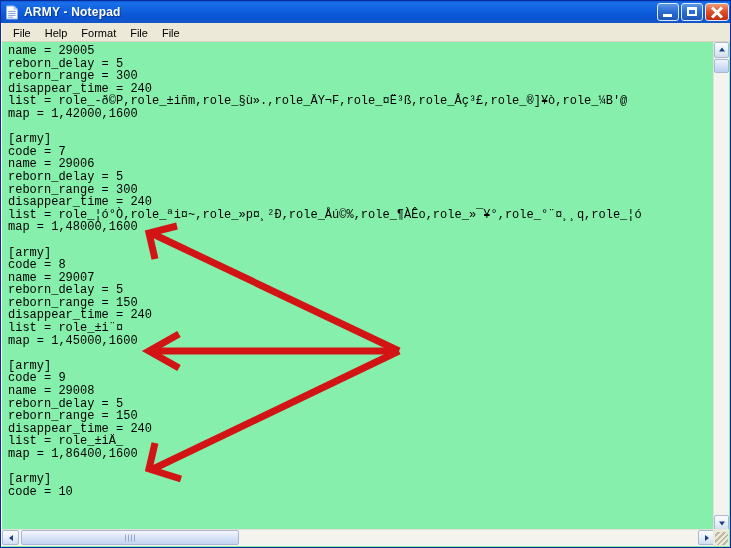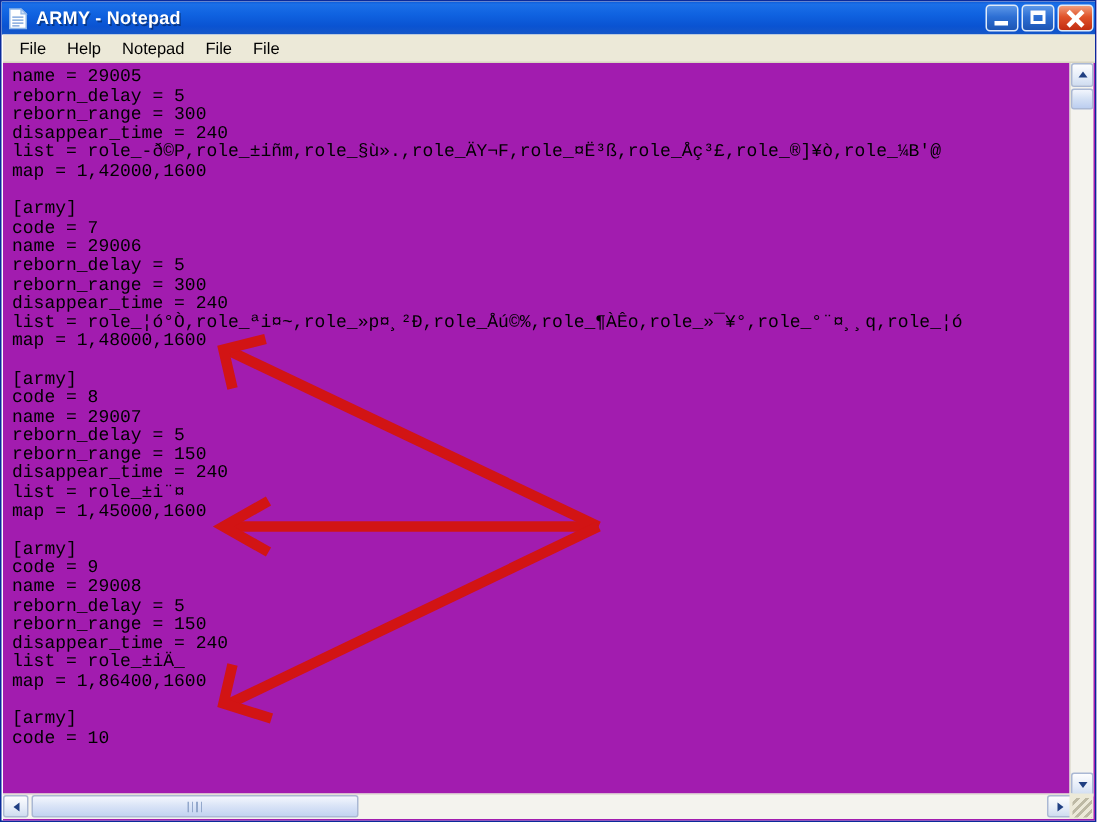--- a/index.html
+++ b/index.html
@@ -112,21 +112,21 @@
     white-space: nowrap;
     font-family: "Liberation Sans", sans-serif;
   }
 
   
   .textarea-wrap {
     position: absolute;
     left: 1px; top: 41px;
     width: 729px;
     height: 506px;
-    background: #a21caf;
+    background: #86efac;
     overflow: hidden;
   }
   .text-content {
     position: absolute;
     left: 6px; top: 3px;
     font-family: "Liberation Mono", "DejaVu Sans Mono", monospace;
     font-size: 12px;
     line-height: 12.6px;
     color: #000000;
     white-space: pre;
@@ -260,21 +260,21 @@
       <div class="win-btn close">
         <span class="g-close-a"></span>
         <span class="g-close-b"></span>
       </div>
     </div>
   </div>
 
   <div class="menubar">
     <div class="menu-item">File</div>
     <div class="menu-item">Help</div>
-    <div class="menu-item">Notepad</div>
+    <div class="menu-item">Format</div>
     <div class="menu-item">File</div>
     <div class="menu-item">File</div>
   </div>
 
   <div class="textarea-wrap">
     <div class="text-content" id="doc-text"><span class="ln">name = 29005</span><span class="ln">reborn_delay = 5</span><span class="ln">reborn_range = 300</span><span class="ln">disappear_time = 240</span><span class="ln">list = role_-ð©P,role_±iñm,role_§ù».,role_ÄY¬F,role_¤Ë³ß,role_Åç³£,role_®]¥ò,role_¼B'@</span><span class="ln">map = 1,42000,1600</span><span class="ln"></span><span class="ln">[army]</span><span class="ln">code = 7</span><span class="ln">name = 29006</span><span class="ln">reborn_delay = 5</span><span class="ln">reborn_range = 300</span><span class="ln">disappear_time = 240</span><span class="ln">list = role_¦ó°Ò,role_ªi¤~,role_»p¤¸²Ð,role_Åú©%,role_¶ÀÊo,role_»¯¥°,role_°¨¤¸¸q,role_¦ó</span><span class="ln">map = 1,48000,1600</span><span class="ln"></span><span class="ln">[army]</span><span class="ln">code = 8</span><span class="ln">name = 29007</span><span class="ln">reborn_delay = 5</span><span class="ln">reborn_range = 150</span><span class="ln">disappear_time = 240</span><span class="ln">list = role_±i¨¤</span><span class="ln">map = 1,45000,1600</span><span class="ln"></span><span class="ln">[army]</span><span class="ln">code = 9</span><span class="ln">name = 29008</span><span class="ln">reborn_delay = 5</span><span class="ln">reborn_range = 150</span><span class="ln">disappear_time = 240</span><span class="ln">list = role_±iÄ_</span><span class="ln">map = 1,86400,1600</span><span class="ln"></span><span class="ln">[army]</span><span class="ln">code = 10</span></div>
   </div>
 
   <div class="vscroll">
     <div class="sb-btn" style="left:0px; top:0px; width:15px; height:16px;">

